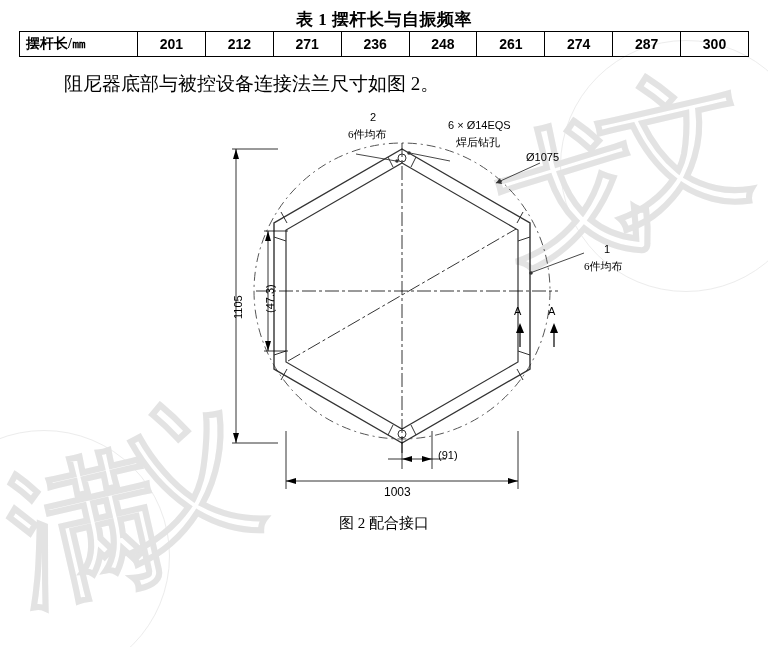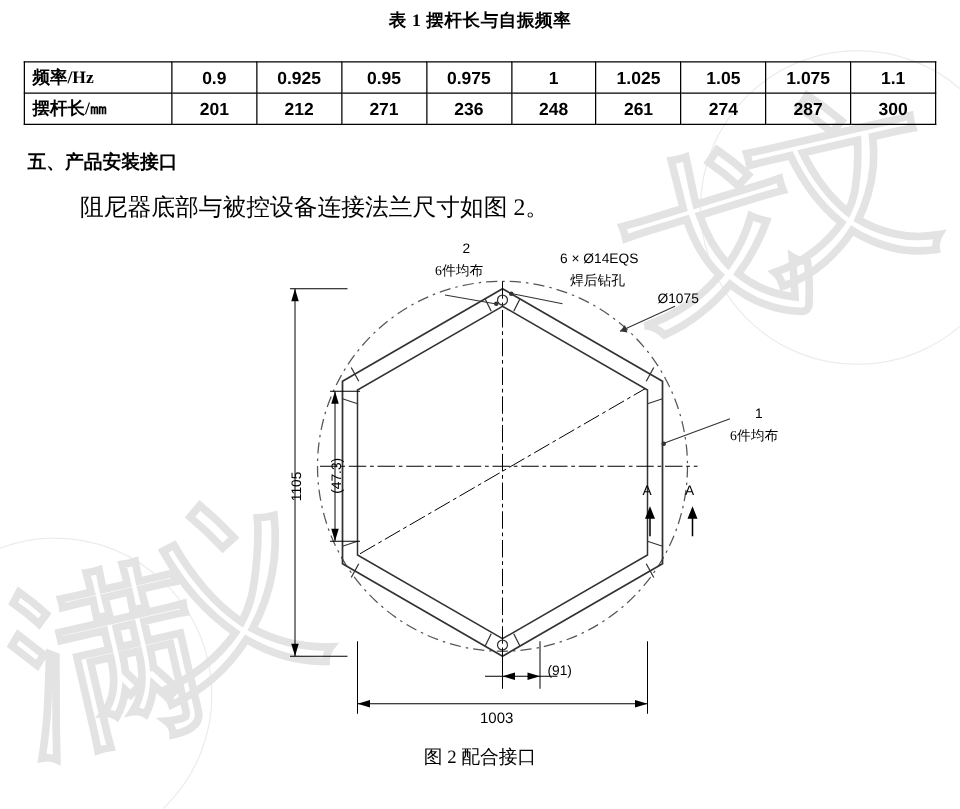--- a/index.html
+++ b/index.html
@@ -46,24 +46,24 @@
 
   
   .page {
     position: relative;
     z-index: 2;
     padding: 0 18px;
   }
 
   .table-title {
     text-align: center;
-    font-size: 14px;
+    font-size: 17px;
     font-weight: bold;
     margin-top: 8px;
-    margin-bottom: 23px;
+    margin-bottom: 0;
     letter-spacing: 0.5px;
   }
 
   table.freq {
     border-collapse: collapse;
     width: 730px;
     margin: 0 auto;
     table-layout: fixed;
   }
   table.freq td {
@@ -137,49 +137,36 @@
   <div class="wm-char wm3">满</div>
   <div class="wm-char wm4">义</div>
 </div>
 
 <div class="page">
 
   <div class="table-title">表 1 摆杆长与自振频率</div>
 
   <table class="freq">
     <tbody>
-      <tr>
-        <td class="hdr">频率/Hz</td>
-        <td>0.9</td>
-        <td>0.925</td>
-        <td>0.95</td>
-        <td>0.975</td>
-        <td>1</td>
-        <td>1.025</td>
-        <td>1.05</td>
-        <td>1.075</td>
-        <td>1.1</td>
-      </tr>
       <tr>
         <td class="hdr">摆杆长/㎜</td>
         <td>201</td>
         <td>212</td>
         <td>271</td>
         <td>236</td>
         <td>248</td>
         <td>261</td>
         <td>274</td>
         <td>287</td>
         <td>300</td>
       </tr>
     </tbody>
   </table>
 
 
-  <div class="section-head">五、产品安装接口</div>
 
   <div class="para">阻尼器底部与被控设备连接法兰尺寸如图 2。</div>
 
   <div class="fig-wrap">
 
     <svg width="768" height="400" viewBox="0 0 768 400">
 
       <circle cx="384" cy="190" r="148" fill="none" stroke="#555" stroke-width="1" stroke-dasharray="9,4,2,4"></circle>
 
       <polygon points="384,48 512,122 512,268 384,342 256,268 256,122" fill="none" stroke="#333" stroke-width="1.4"></polygon>

